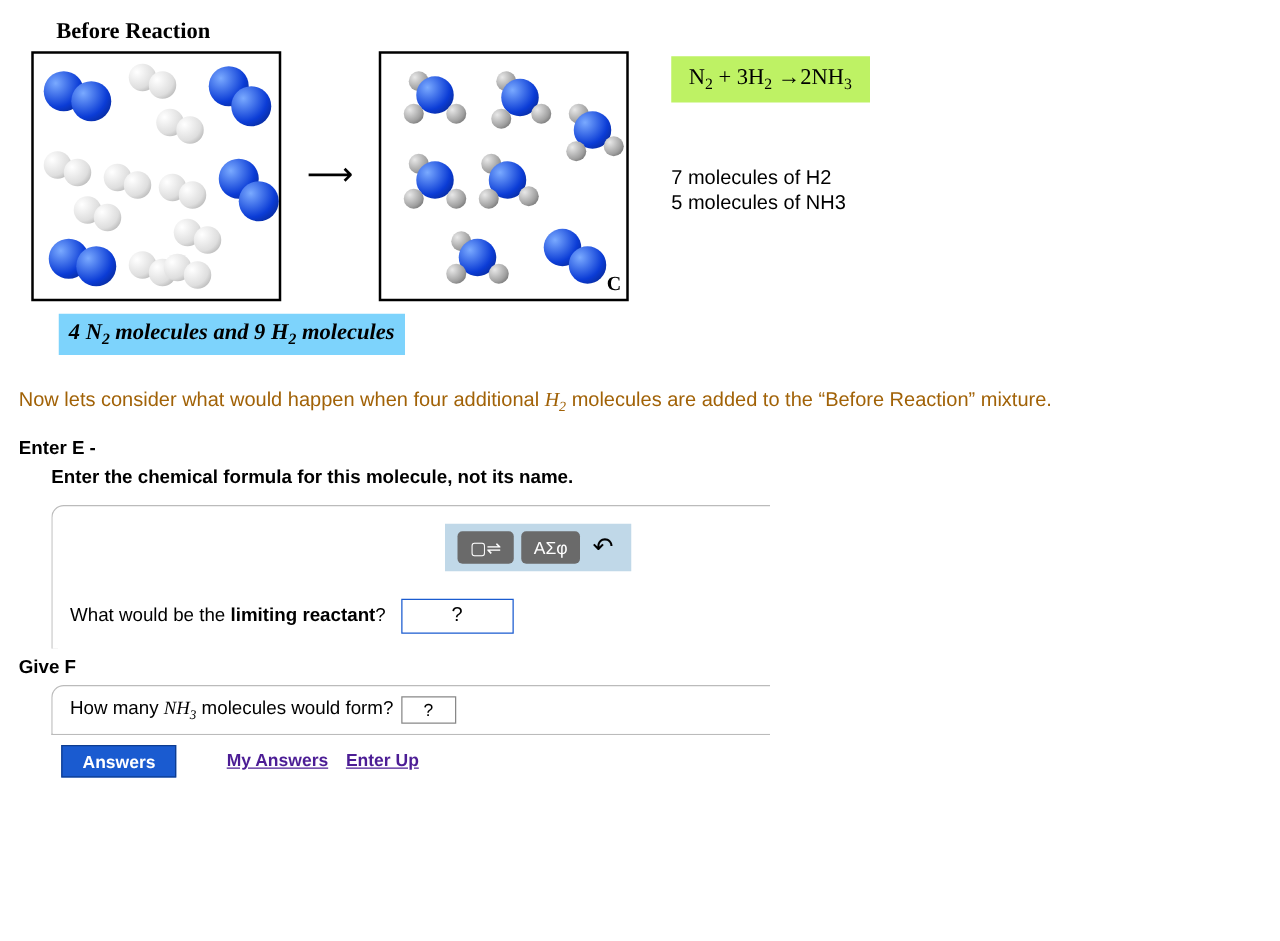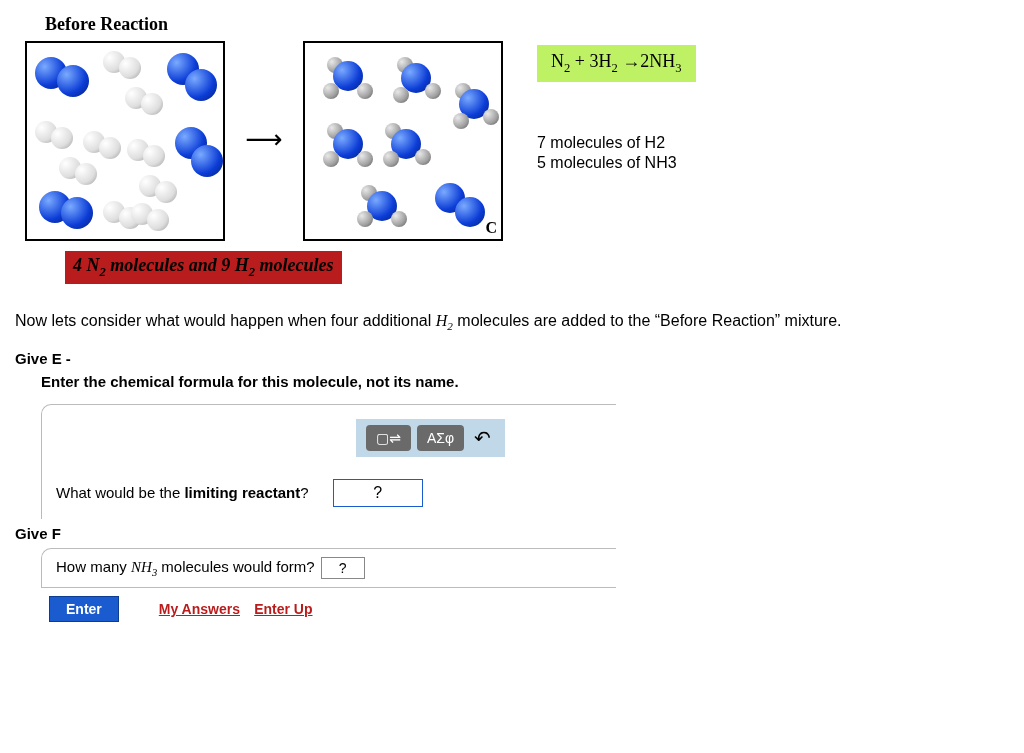--- a/index.html
+++ b/index.html
@@ -53,27 +53,27 @@
     width: fit-content;
     margin-bottom: 50px;
     margin-top: 4px;
   }
   .facts p { margin: 2px 0; font-size: 16px; }
   .caption {
     font-family: "Times New Roman", serif;
     font-style: italic;
     font-weight: bold;
     font-size: 18px;
-    background:#b91c1c;
+    background:#7dd3fc;
     padding: 4px 8px;
-    margin: 10px 0 0 50px;
+    margin: 10px 0 0 32px;
     width: fit-content;
   }
   .blue-line {
-    color:#000000;
+    color:#a16207;
     font-size: 16px;
     margin: 28px 0 18px 0;
   }
   .blue-line .ital { font-style: italic; font-family:"Times New Roman",serif; }
   .part-hd { font-weight:bold; margin: 8px 0 6px 0; }
   .part-sub { font-weight:bold; margin: 6px 0 14px 26px; }
   .answer-zone {
     margin-left: 26px;
     border-top: 1px solid #bbb;
     border-left: 1px solid #bbb;
@@ -94,21 +94,21 @@
     background:#6a6a6a;
     color:#fff;
     border:none;
     border-radius:4px;
     padding:5px 10px;
     font-size:14px;
     font-family: Arial,sans-serif;
     cursor:pointer;
   }
   .undo-arrow { color:#000; font-size:20px; padding:0 4px; cursor:pointer;}
-  .q-row { display:flex; align-items:center; gap:24px; margin-top:22px; }
+  .q-row { display:flex; align-items:center; gap:12px; margin-top:22px; }
   .q-row2 { display:flex; align-items:center; gap:6px; }
   .ans-box {
     border:1px solid #1a5bd0;
     width:90px; height:28px;
     font-size:16px; text-align:center;
     box-sizing:border-box;
   }
   .ans-box2 {
     border:1px solid #888;
     width:44px; height:22px;
@@ -127,21 +127,21 @@
   .btn-row { margin: 8px 0 0 34px; display:flex; align-items:center; gap:40px;}
   .submit-btn {
     background:#1a5bd0;
     color:#fff;
     border:1px solid #0d3c90;
     font-weight:bold;
     padding:4px 16px;
     font-size:14px;
     cursor:pointer;
   }
-  .link-grp a { color:#b91c1c; text-decoration:underline; font-weight:bold; font-size:14px; margin-right:10px; cursor:pointer;}
+  .link-grp a { color:#4c1d95; text-decoration:underline; font-weight:bold; font-size:14px; margin-right:10px; cursor:pointer;}
   .c-label {
     font-family:"Times New Roman",serif;
     font-weight:bold;
     position:absolute;
     right:4px; bottom:2px;
     font-size:16px;
   }
   
   .sph { border-radius:50%; position:absolute; }
   .blue { background: radial-gradient(circle at 30% 30%, #7aaaff 0%, #0b3cd6 60%, #061f73 100%); }
@@ -238,21 +238,21 @@
 </div>
 
 <div class="caption">4 N<sub>2</sub> molecules and  9 H<sub>2</sub> molecules</div>
 
 <div class="blue-line">
   <span>Now lets consider what would happen when four additional </span>
   <span class="ital">H<sub>2</sub></span>
   <span> molecules are added to the “Before Reaction” mixture.</span>
 </div>
 
-<div class="part-hd">Give E -</div>
+<div class="part-hd">Enter E -</div>
 <div class="part-sub">Enter the chemical formula for this molecule, not its name.</div>
 
 <div class="answer-zone">
   <div class="toolbar">
     <button class="tool-btn">▢⇌</button>
     <button class="tool-btn">ΑΣφ</button>
     <span class="undo-arrow">↶</span>
   </div>
   <div class="q-row">
     <span>What would be the <b>limiting reactant</b>?</span>
@@ -263,18 +263,18 @@
 <div class="part-hd" style="margin-top:6px;">Give F</div>
 
 <div class="answer-zone2">
   <div class="q-row2">
     <span>How many <span style="font-style:italic;font-family:&quot;Times New Roman&quot;,serif;">NH<sub>3</sub></span> molecules would form?</span>
     <input class="ans-box2" type="text" value="?" style="">
   </div>
 </div>
 
 <div class="btn-row">
-  <button class="submit-btn">Enter</button>
+  <button class="submit-btn">Answers</button>
   <span class="link-grp">
     <a>My Answers</a>
     <a>Enter Up</a>
   </span>
 </div>
 
 </body></html>

